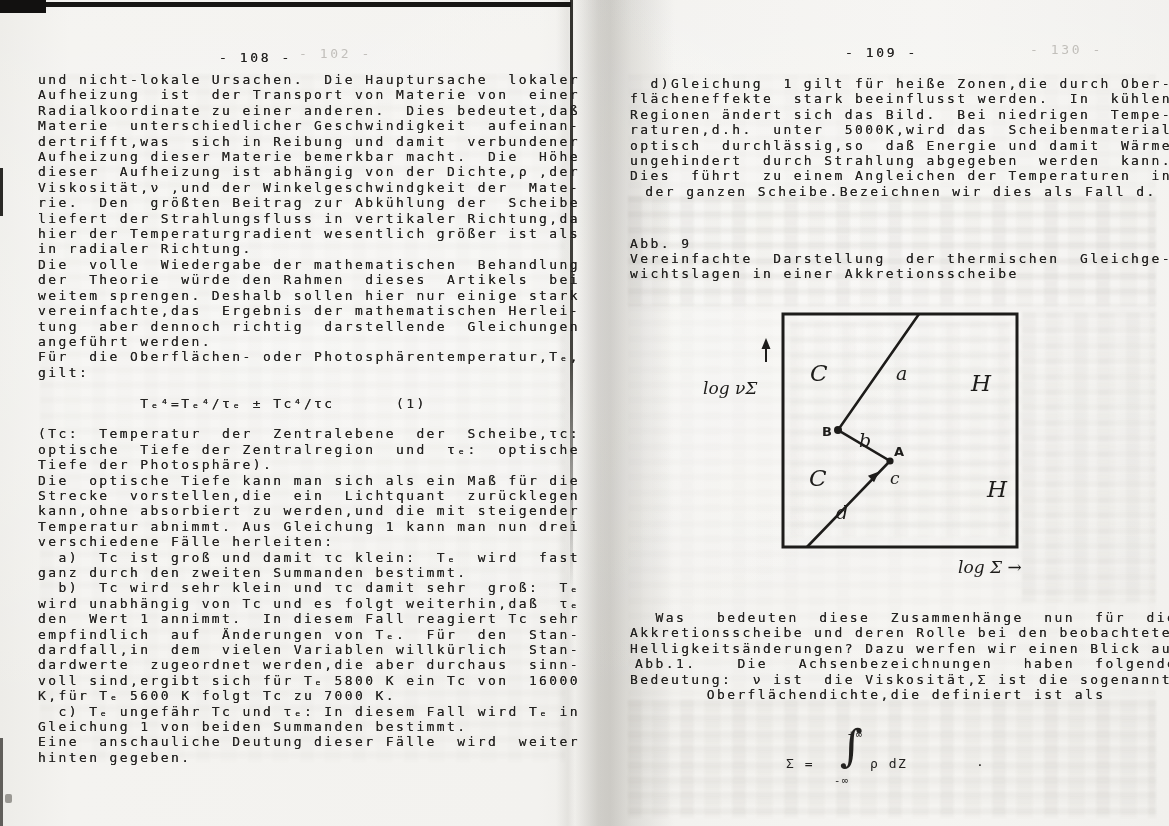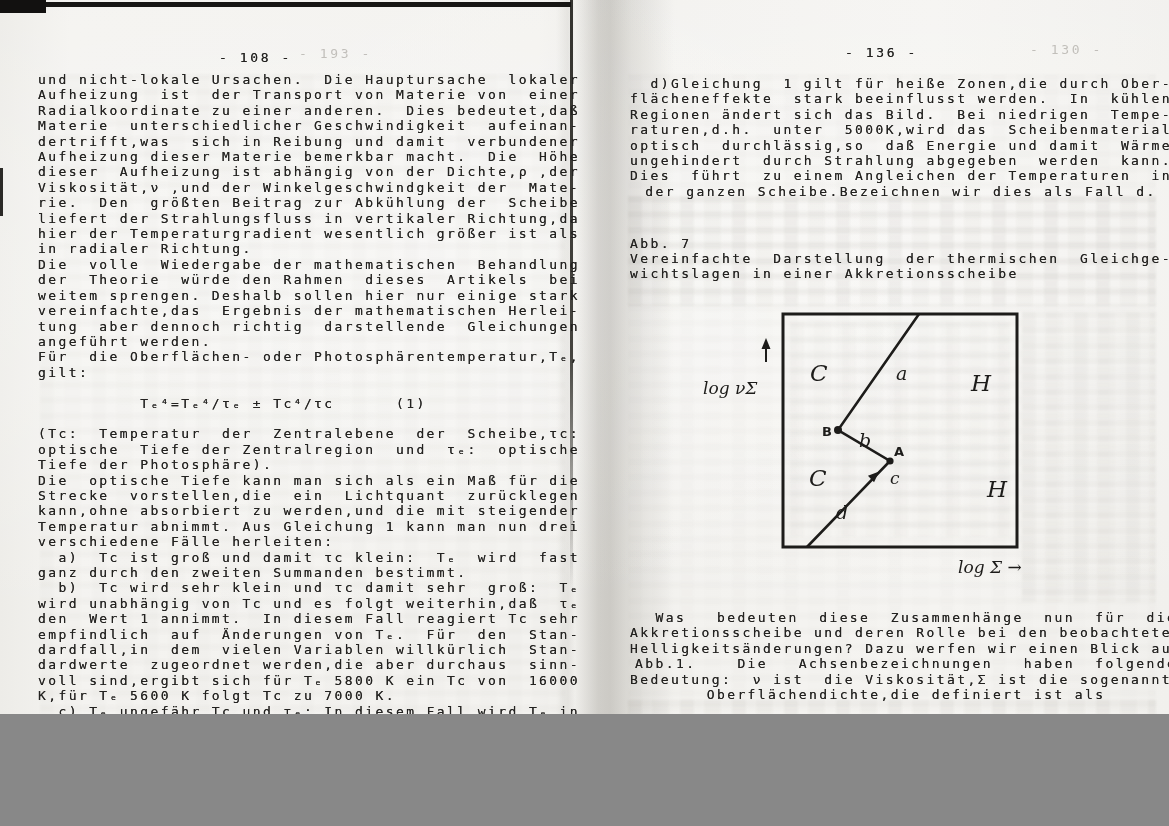--- a/index.html
+++ b/index.html
@@ -1,17 +1,17 @@
 <!DOCTYPE html>
 <html><head>
 <meta charset="utf-8">
 <style>
   html,body{margin:0;padding:0;background:#888;}
   #scan{
-    position:relative;width:1169px;height:714px;overflow:hidden;
+    position:relative;width:1169px;height:826px;overflow:hidden;
     background:
       radial-gradient(ellipse at 25% 40%, rgba(255,255,255,0.35) 0%, rgba(255,255,255,0) 60%),
       radial-gradient(ellipse at 78% 35%, rgba(255,255,255,0.30) 0%, rgba(255,255,255,0) 60%),
       linear-gradient(90deg,#edecE8 0%, #f4f3f0 6%, #f3f2ef 46%, #ecebe7 52%, #f3f2ef 58%, #f5f4f1 80%, #f1f0ed 100%);
     background-color:#f3f2ef;
     font-family:"DejaVu Sans Mono", monospace;
   }
   .tw{
     position:absolute;
     font-family:"DejaVu Sans Mono", monospace;
@@ -73,21 +73,21 @@
 
   <div class="bleed" style="left:40px;top:74px;width:525px;height:688px;opacity:0.20;"></div>
   <div class="bleed" style="left:628px;top:74px;width:528px;height:740px;opacity:0.16;"></div>
   <div class="bleed" style="left:628px;top:196px;width:528px;height:110px;opacity:0.42;"></div>
   <div class="bleed" style="left:1022px;top:312px;width:134px;height:290px;opacity:0.38;"></div>
   <div class="bleed" style="left:790px;top:322px;width:220px;height:215px;opacity:0.26;"></div>
   <div class="bleed" style="left:628px;top:700px;width:528px;height:118px;opacity:0.40;"></div>
 
   <div>
     <div class="tw hdr" style="left:219px;top:50px;">- 108 -</div>
-    <div class="tw hdr ghost" style="left:299px;top:46px;">- 193 -</div>
+    <div class="tw hdr ghost" style="left:299px;top:46px;">- 102 -</div>
     <pre class="tw" style="left:38px;top:72px;">und nicht-lokale Ursachen.  Die Hauptursache  lokaler
 Aufheizung  ist  der Transport von Materie von  einer
 Radialkoordinate zu einer anderen.  Dies bedeutet,daß
 Materie  unterschiedlicher Geschwindigkeit  aufeinan-
 dertrifft,was  sich in Reibung und damit  verbundener
 Aufheizung dieser Materie bemerkbar macht.  Die  Höhe
 dieser  Aufheizung ist abhängig von der Dichte,ρ ,der
 Viskosität,ν ,und der Winkelgeschwindgkeit der  Mate-
 rie.  Den  größten Beitrag zur Abkühlung der  Scheibe
 liefert der Strahlungsfluss in vertikaler Richtung,da
@@ -122,31 +122,31 @@
 dardwerte  zugeordnet werden,die aber durchaus  sinn-
 voll sind,ergibt sich für Tₑ 5800 K ein Tc von  16000
 K,für Tₑ 5600 K folgt Tc zu 7000 K.
   c) Tₑ ungefähr Tc und τₑ: In diesem Fall wird Tₑ in
 Gleichung 1 von beiden Summanden bestimmt.
 Eine  anschauliche Deutung dieser Fälle  wird  weiter
 hinten gegeben.</pre>
   </div>
 
   <div>
-    <div class="tw hdr" style="left:845px;top:45px;">- 136 -</div>
+    <div class="tw hdr" style="left:845px;top:45px;">- 109 -</div>
     <div class="tw hdr ghost" style="left:1030px;top:42px;">- 130 -</div>
     <pre class="tw" style="left:630px;top:76px;text-align:center;">  d)Gleichung  1 gilt für heiße Zonen,die durch Ober-
 flächeneffekte  stark beeinflusst werden.  In  kühlen
 Regionen ändert sich das Bild.  Bei niedrigen  Tempe-
 raturen,d.h.  unter  5000K,wird das  Scheibenmaterial
 optisch  durchlässig,so  daß Energie und damit  Wärme
 ungehindert  durch Strahlung abgegeben  werden  kann.
 Dies  führt  zu einem Angleichen der Temperaturen  in
 der ganzen Scheibe.Bezeichnen wir dies als Fall d.</pre>
-    <div class="tw" style="left:630px;top:236px;">Abb. 7</div>
+    <div class="tw" style="left:630px;top:236px;">Abb. 9</div>
     <pre class="tw" style="left:630px;top:251px;">Vereinfachte  Darstellung  der thermischen  Gleichge-
 wichtslagen in einer Akkretionsscheibe</pre>
 
     <svg width="350" height="290" viewBox="0 0 350 290" style="position:absolute;left:690px;top:300px;">
 
       <rect x="93" y="14" width="234" height="233" fill="none" stroke="#1d1c1a" stroke-width="3"></rect>
 
       <polyline points="229,14 148,130 200,161 117,247" fill="none" stroke="#1d1c1a" stroke-width="2.6" stroke-linejoin="miter"></polyline>
 
       <circle cx="148" cy="130" r="4" fill="#1d1c1a"></circle>

